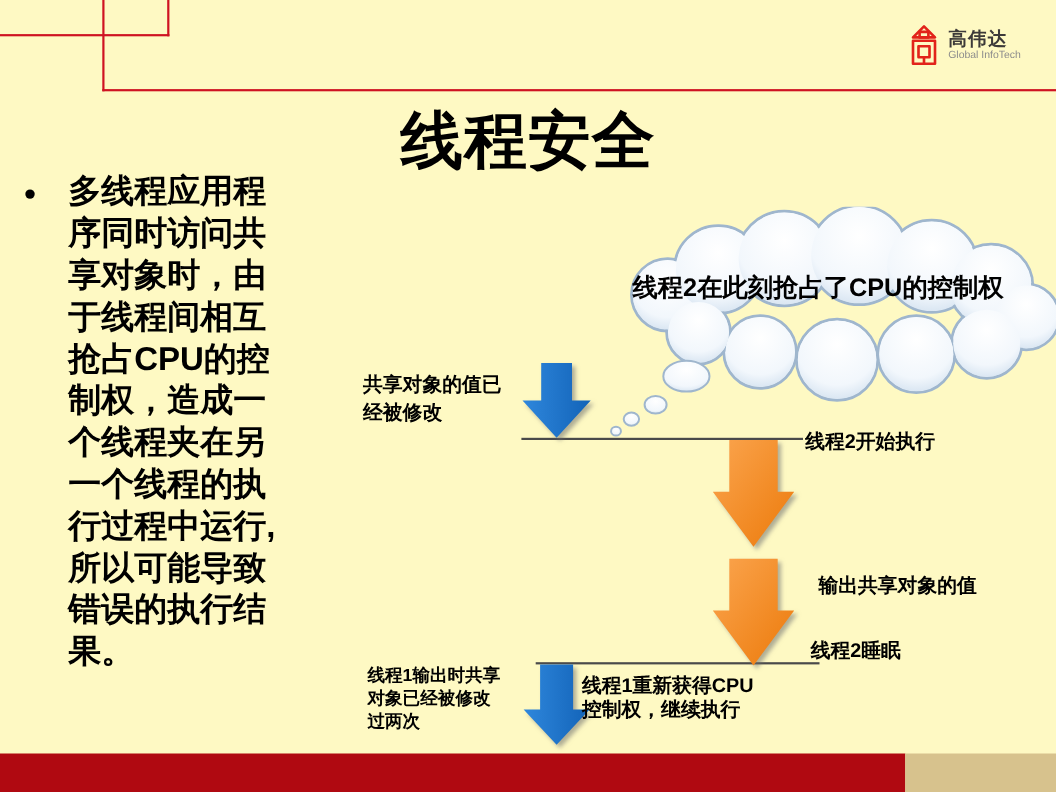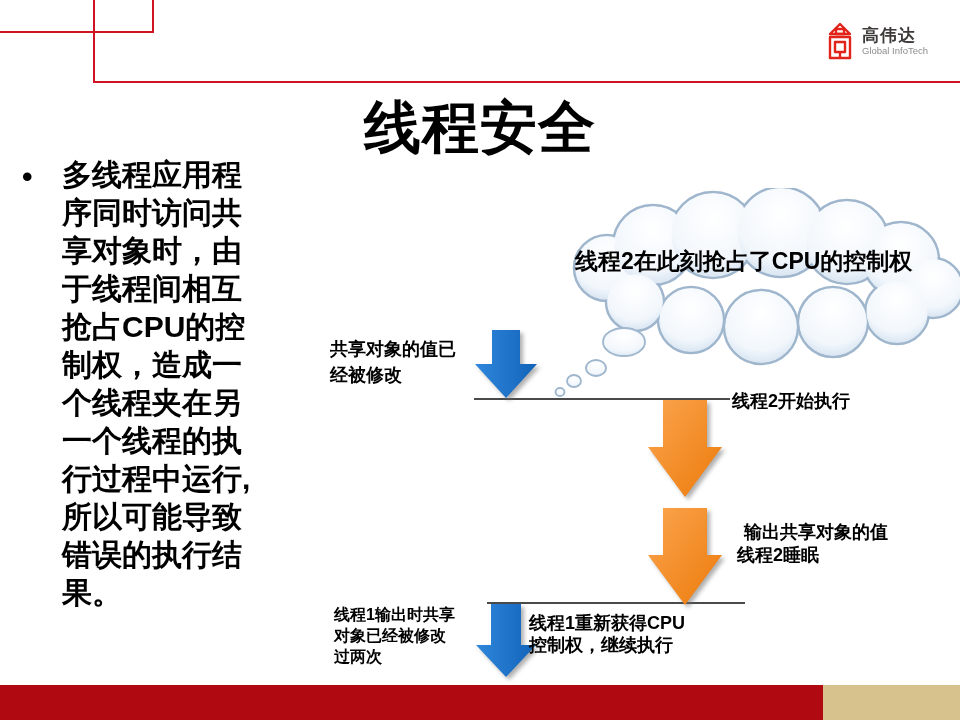--- a/index.html
+++ b/index.html
@@ -1,21 +1,21 @@
 <!DOCTYPE html>
 <html><head>
 <meta charset="utf-8">
 <style>
   * { margin: 0; padding: 0; box-sizing: border-box; }
   html, body { background: #888; }
   #slide {
     position: relative;
     width: 960px; height: 720px;
     margin: 0 auto;
-    background: #ffffff;
+    background: #fef9c3;
     overflow: hidden;
     font-family: "Liberation Sans", "DejaVu Sans", sans-serif;
   }
   .abs { position: absolute; }
 
   
   .redline { position: absolute; background: #cf1322; }
   #orn-v1 { left: 93px;  top: 0;    width: 2px;  height: 83px; }
   #orn-v2 { left: 152px; top: 0;    width: 2px;  height: 33px; }
   #orn-h1 { left: 0;     top: 31px; width: 154px; height: 2px; }
@@ -46,21 +46,21 @@
 
   
   .dlabel { position: absolute; color: #000; font-weight: bold; font-size: 18px; line-height: 26px; white-space: nowrap; }
   .dlabel.wrap { white-space: normal; }
   #lbl-cloud          { left: 575px; top: 248px; width: 266px; font-size: 23px; }
   #lbl-thread1-start  { left: 442px; top: 301px; }
   #lbl-shared-mod     { left: 330px; top: 336px; width: 134px; font-family: Liberation Serif, serif; }
   #lbl-thread2-start  { left: 732px; top: 388px; }
   #lbl-shared-again   { left: 747px; top: 435px; width: 136px; }
   #lbl-output-shared  { left: 744px; top: 519px; }
-  #lbl-thread2-sleep  { left: 737px; top: 542px; }
+  #lbl-thread2-sleep  { left: 737px; top: 578px; }
   #lbl-thread1-output { left: 334px; top: 604px; width: 126px; font-size: 16px; line-height: 21px; }
   #lbl-thread1-resume { left: 529px; top: 612px; width: 162px; font-size: 18px; line-height: 22px; }
 
   
   .timeline { position: absolute; height: 2px; background: #4a4a4a; }
   #timeline-1 { left: 474px; top: 398px; width: 256px; }
   #timeline-2 { left: 487px; top: 602px; width: 258px; }
 
   .arrow-svg { position: absolute; filter: drop-shadow(3px 3px 2px rgba(110,110,110,0.55)); }
   #cloud-svg { position: absolute; left: 545px; top: 188px; }

